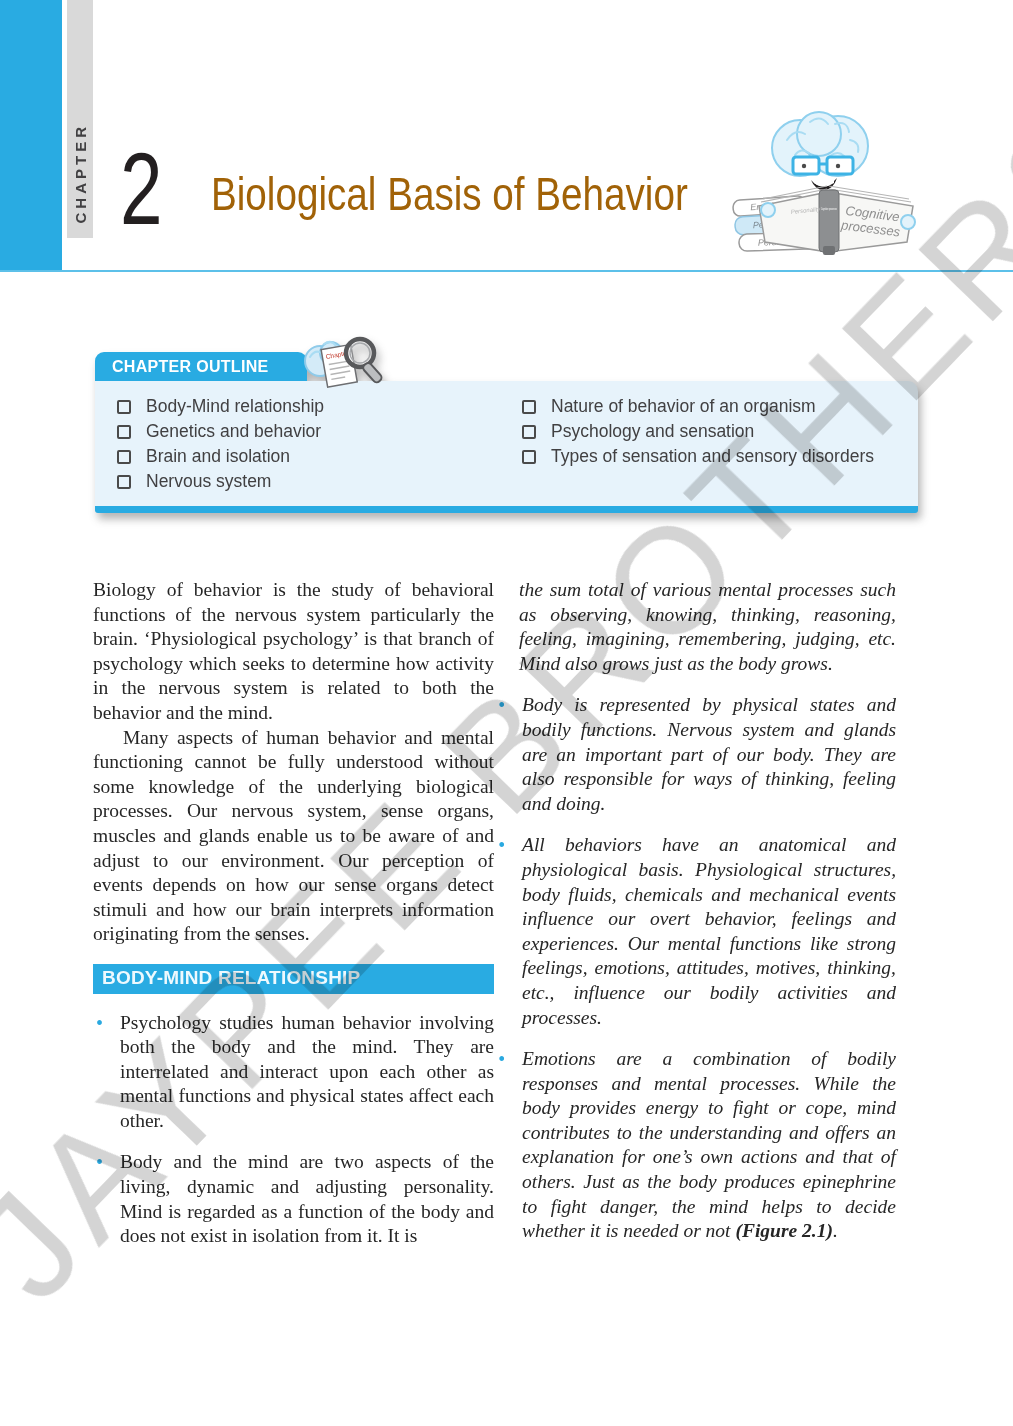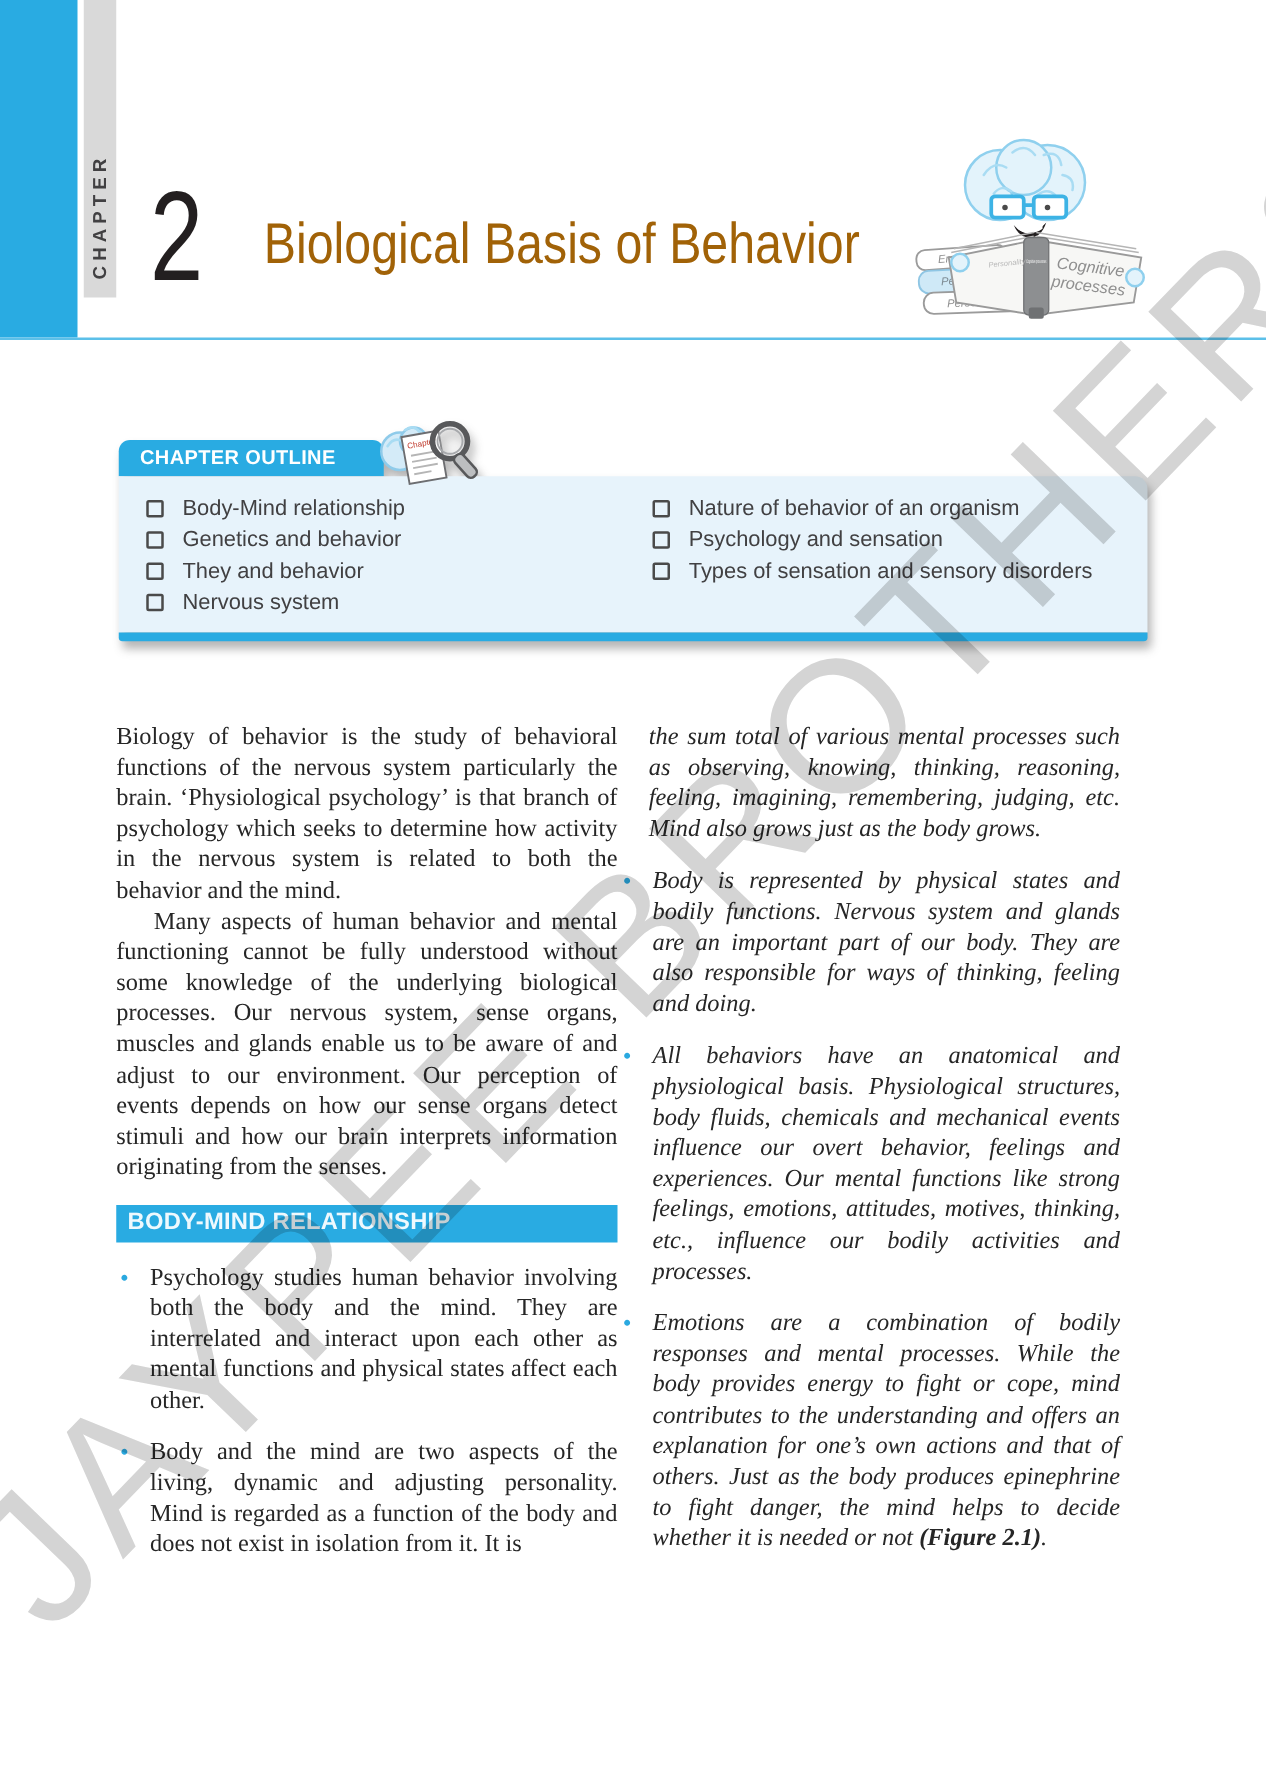--- a/index.html
+++ b/index.html
@@ -182,21 +182,21 @@
         <div class="outline-item">
           <span class="checkbox"></span>
           <span>Body-Mind relationship</span>
         </div>
         <div class="outline-item">
           <span class="checkbox"></span>
           <span>Genetics and behavior</span>
         </div>
         <div class="outline-item">
           <span class="checkbox"></span>
-          <span>They and behavior</span>
+          <span>Brain and isolation</span>
         </div>
         <div class="outline-item">
           <span class="checkbox"></span>
           <span>Nervous system</span>
         </div>
       </div>
       <div class="outline-col-right">
         <div class="outline-item">
           <span class="checkbox"></span>
           <span>Nature of behavior of an organism</span>

